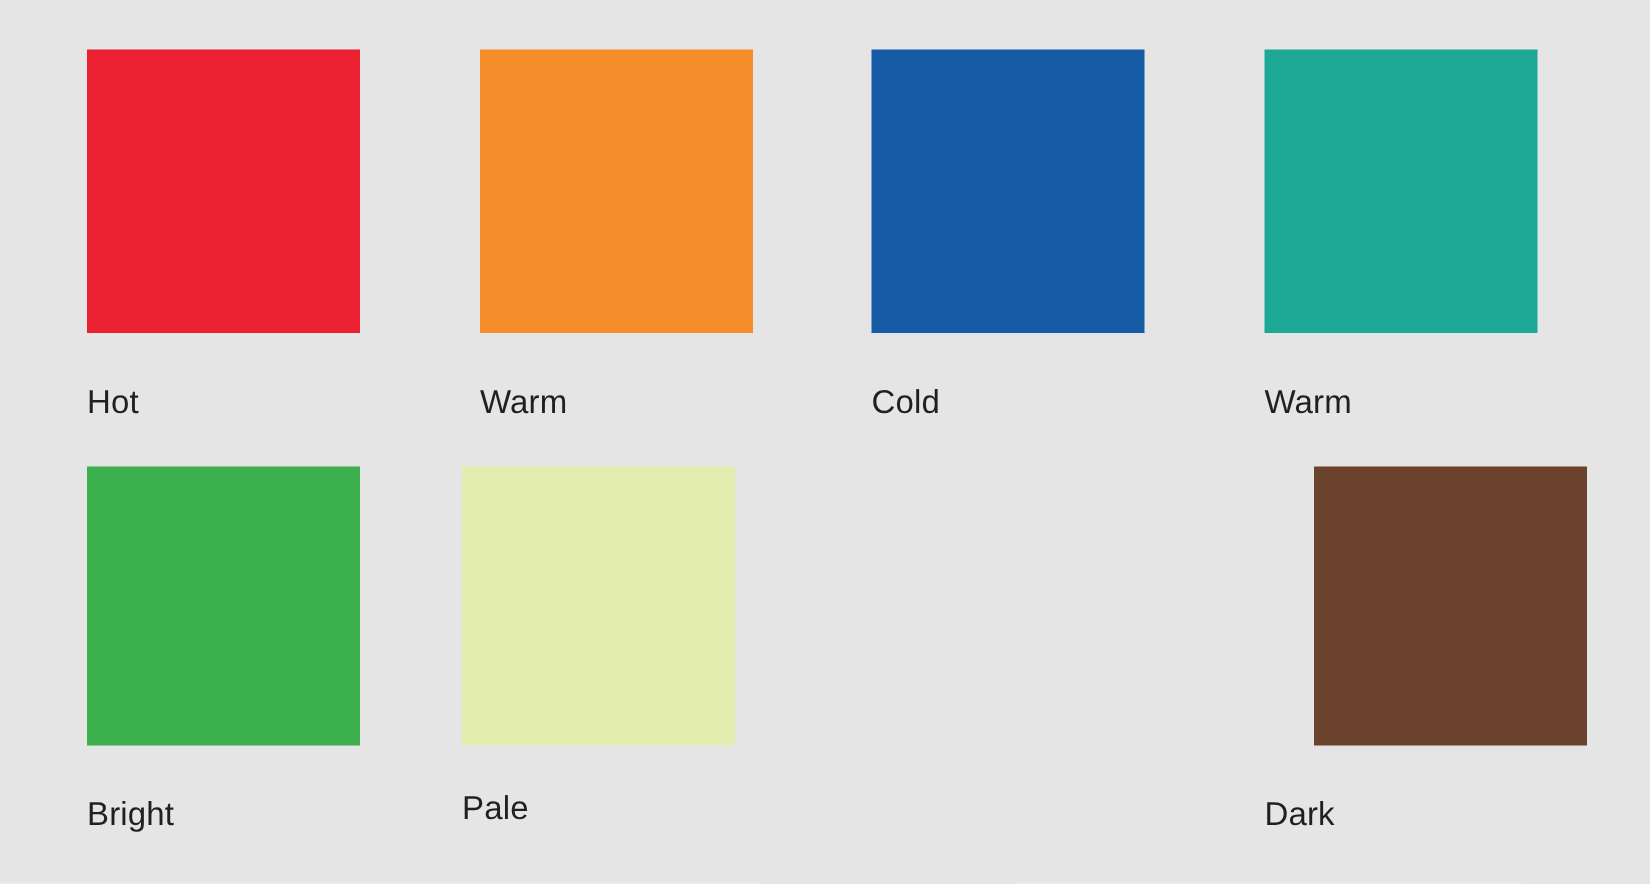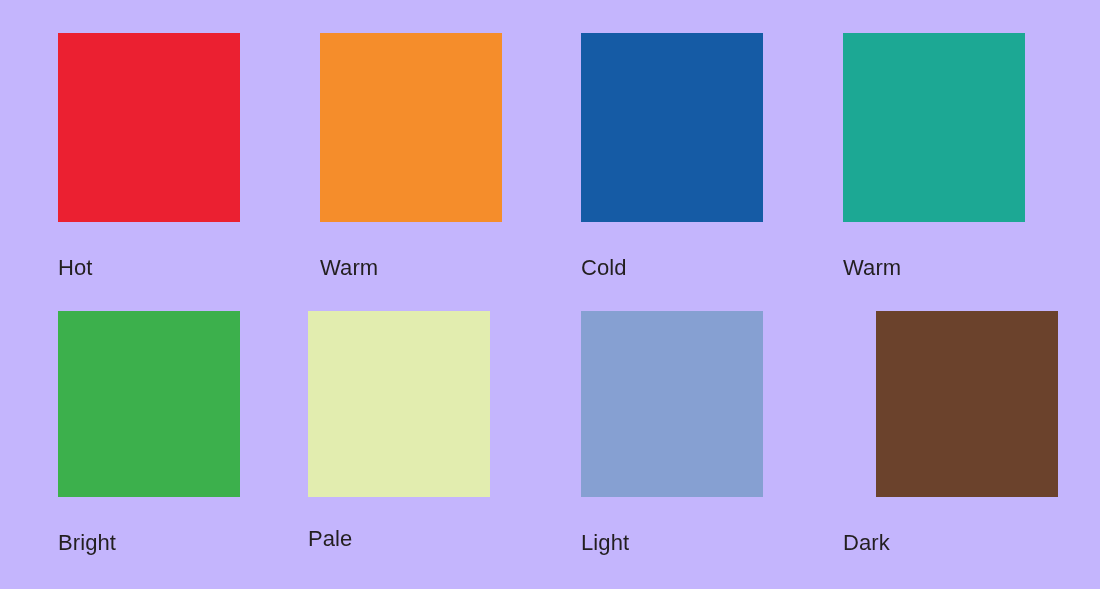--- a/index.html
+++ b/index.html
@@ -58,21 +58,21 @@
   }
 
   
   .swatch-cell.label-raised .swatch-label {
     top: 215px;
   }
 </style>
 </head>
 <body>
 
-<div id="palette-board" style="background: #c4b5fd;">
+<div id="palette-board" style="background: #e5e5e5;">
     <div class="swatch-cell row-1" style="left: 58px; top: 33px; width: 182px;">
       <div class="swatch-chip" title="#EB2031" style="width: 182px; height: 189px; background: rgb(235, 32, 49);"></div>
       <div class="swatch-label" style="color: rgb(35, 31, 32);">Hot</div>
     </div>
     <div class="swatch-cell row-1" style="left: 320px; top: 33px; width: 182px;">
       <div class="swatch-chip" title="#F58D2B" style="width: 182px; height: 189px; background: rgb(245, 141, 43);"></div>
       <div class="swatch-label" style="color: rgb(35, 31, 32);">Warm</div>
     </div>
     <div class="swatch-cell row-1" style="left: 581px; top: 33px; width: 150px; border-radius: 13px;">
       <div class="swatch-chip" title="#155BA5" style="width: 182px; height: 189px; background: rgb(21, 91, 165);"></div>
@@ -83,21 +83,17 @@
       <div class="swatch-label" style="color: rgb(35, 31, 32);">Warm</div>
     </div>
     <div class="swatch-cell row-2" style="left: 58px; top: 311px; width: 213px;">
       <div class="swatch-chip" title="#3CB04C" style="width: 182px; height: 186px; background: rgb(60, 176, 76);"></div>
       <div class="swatch-label" style="color: rgb(35, 31, 32);">Bright</div>
     </div>
     <div class="swatch-cell row-2 label-raised" style="left: 308px; top: 311px; width: 150px;">
       <div class="swatch-chip" title="#E2EDAF" style="width: 182px; height: 186px; background: rgb(226, 237, 175);"></div>
       <div class="swatch-label" style="color: rgb(35, 31, 32);">Pale</div>
     </div>
-    <div class="swatch-cell row-2" style="left: 581px; top: 311px; width: 182px;">
-      <div class="swatch-chip" title="#86A0D2" style="width: 182px; height: 186px; background: rgb(134, 160, 210);"></div>
-      <div class="swatch-label" style="color: rgb(35, 31, 32);">Light</div>
-    </div>
     <div class="swatch-cell row-2" style="left: 843px; top: 311px; width: 182px; padding-left: 33px;">
       <div class="swatch-chip" title="#6B422C" style="width: 182px; height: 186px; background: rgb(107, 66, 44);"></div>
       <div class="swatch-label" style="color: rgb(35, 31, 32);">Dark</div>
     </div>
   </div>
 
 </body></html>

